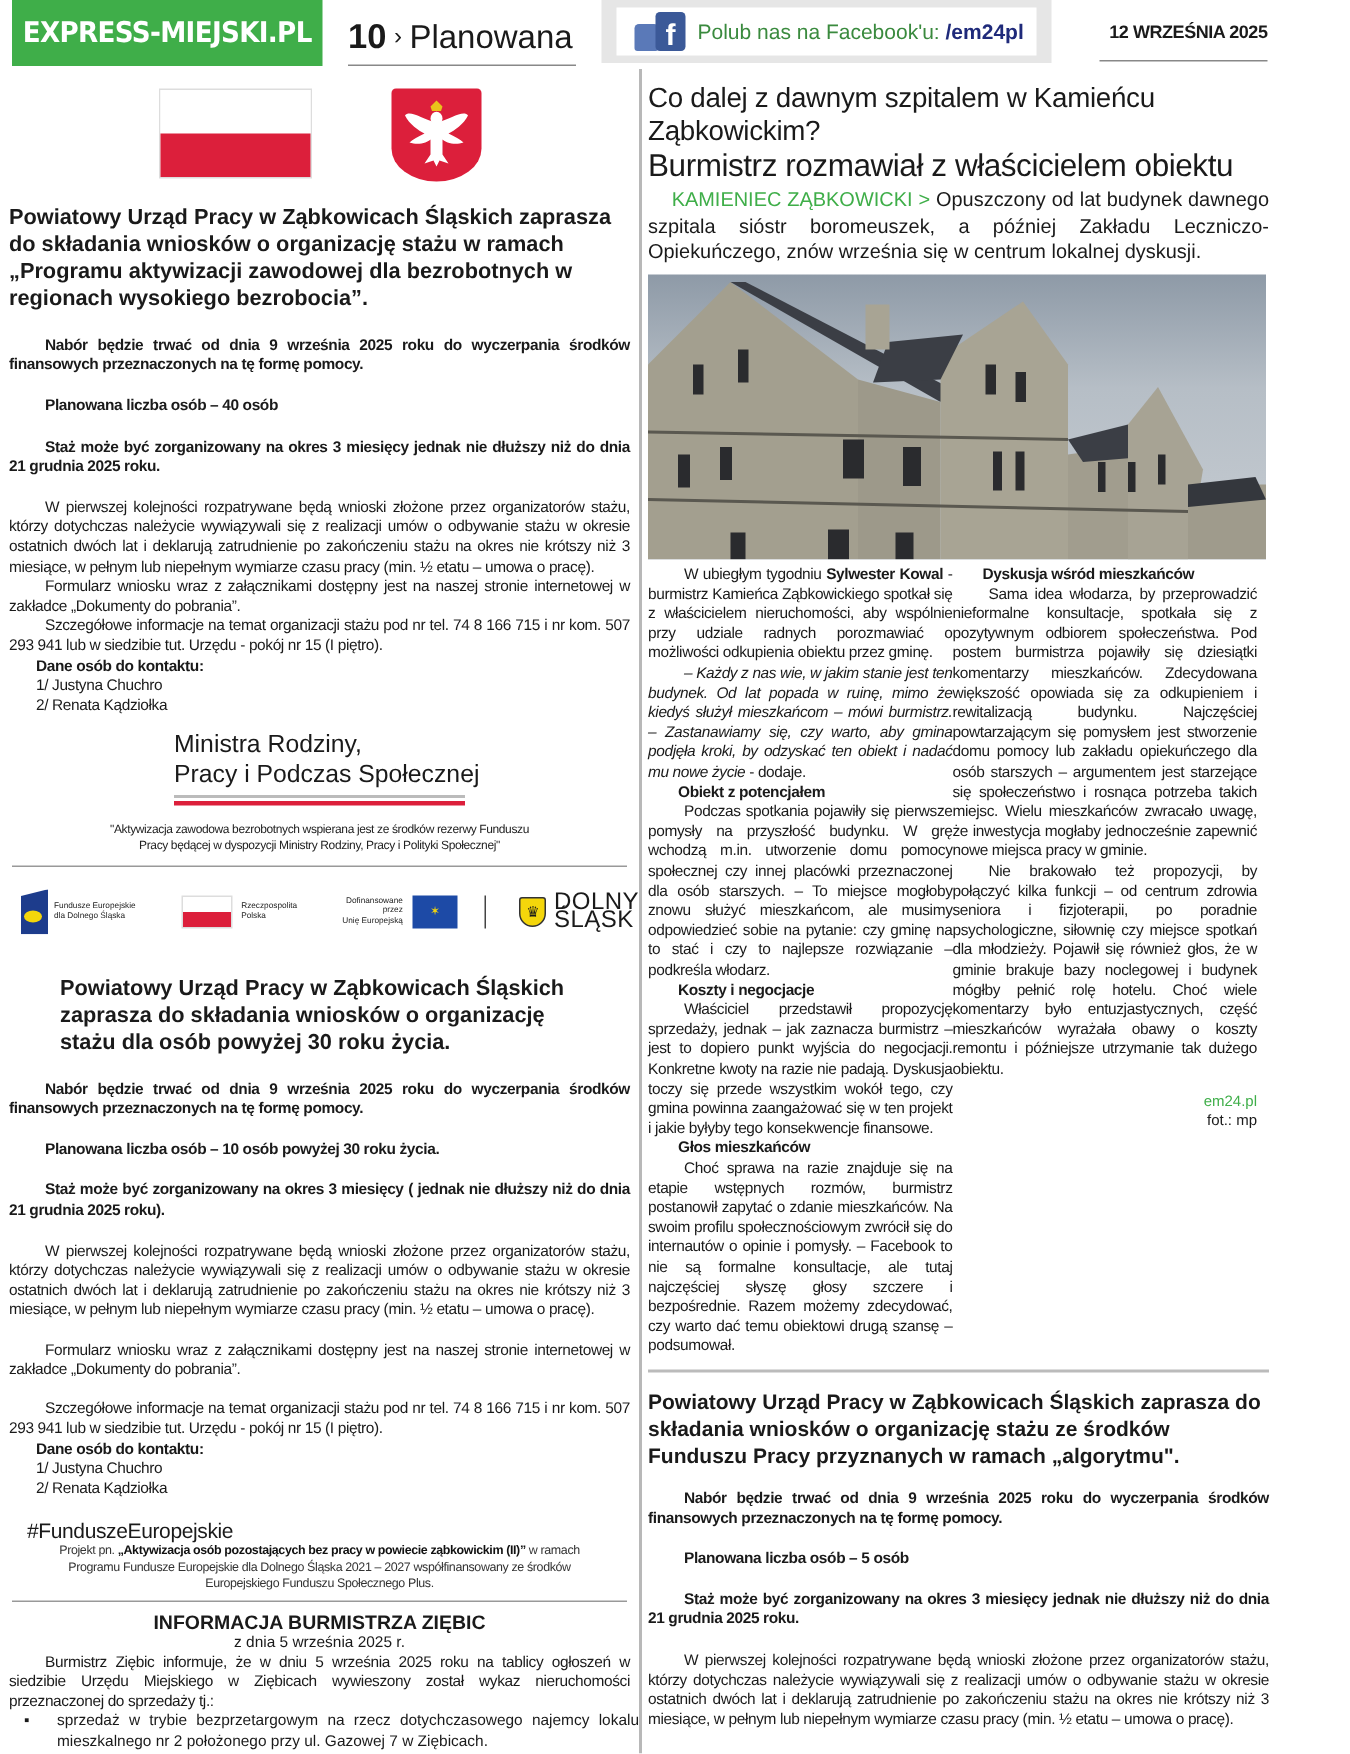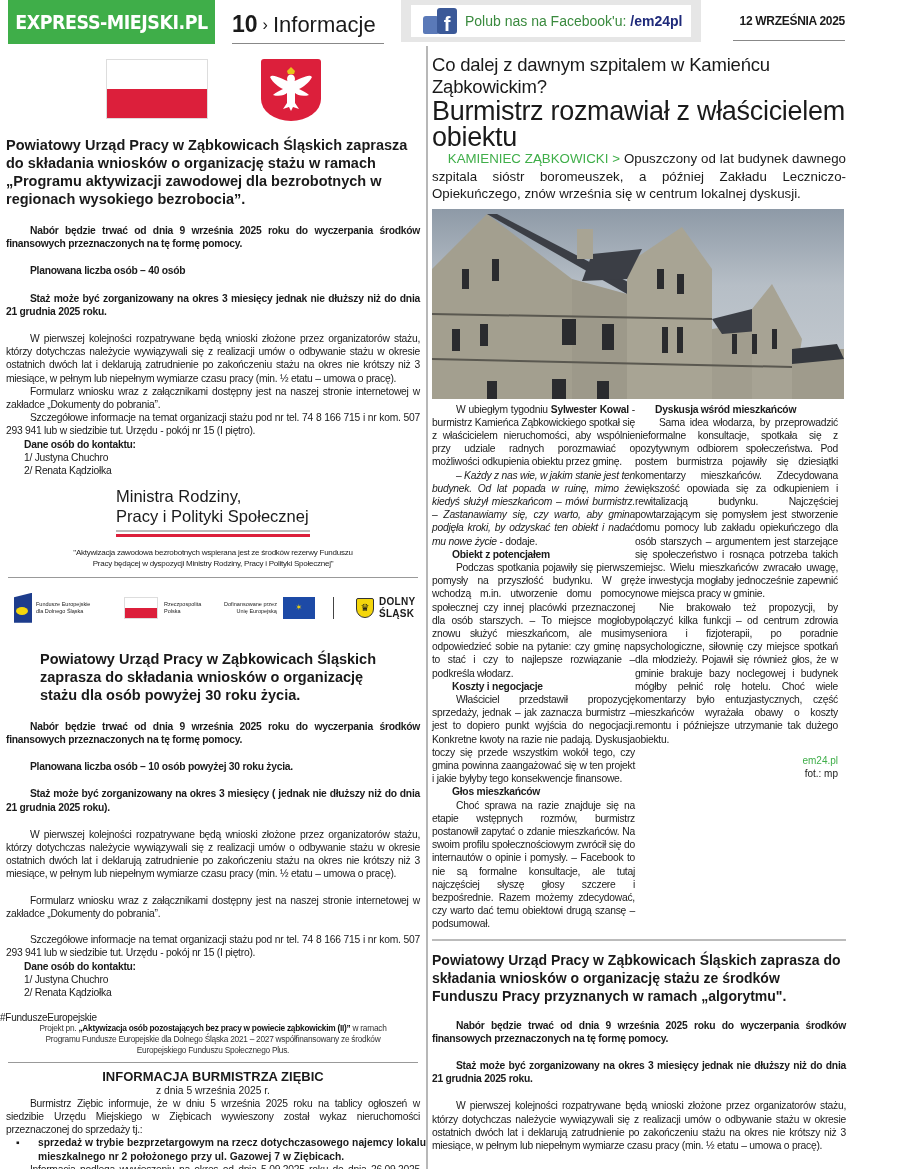--- a/index.html
+++ b/index.html
@@ -56,54 +56,54 @@
   .fe-mark::after { content: ""; position: absolute; left: 2px; top: 14px; width: 12px; height: 8px; background: #f4d60b; border-radius: 50%; }
   .logo-txt { font-size: 5.5px; line-height: 6.8px; color: #222; }
   .logo-rp { display: flex; align-items: center; gap: 6px; width: 96px; margin-left: 14px; }
   .rp-flag { width: 34px; height: 22px; border: 1px solid #ddd; }
   .rp-flag div { height: 50%; }
   .logo-ue { display: flex; align-items: center; gap: 6px; margin-left: 4px; }
   .ue-flag { width: 32px; height: 22px; background: #1d4aa6; display: flex; align-items: center; justify-content: center; color: #f4d60b; font-size: 8px; }
   .vsep { width: 1px; height: 22px; background: #444; margin: 0 22px 0 18px; }
   .logo-ds { display: flex; align-items: center; gap: 5px; }
   .ds-shield { width: 18px; height: 20px; background: #f4d60b; border-radius: 2px 2px 9px 9px; border: 1px solid #333; display:flex; align-items:center; justify-content:center; font-size: 10px; }
-  .ds-txt { font-weight: bold; font-size: 10px; line-height: 12px; letter-spacing: 0.3px; }
-
-  .hashtag { font-size: 10px; margin-top: 8px; padding-left: 0; }
+  .ds-txt { font-weight: normal; font-size: 16px; line-height: 12px; letter-spacing: 0.3px; }
+
+  .hashtag { font-size: 14px; margin-top: 8px; padding-left: 18px; }
   .project { font-size: 8.3px; line-height: 11px; text-align: center; padding: 0 22px; color: #333; }
   .info-title { font-weight: bold; font-size: 13px; text-align: center; margin-top: 4px; }
   .info-sub { font-size: 10.3px; text-align: center; line-height: 13px; }
   .bullet { display: flex; padding-left: 16px; font-weight: bold; font-size: 10.3px; line-height: 13px; }
   .bullet .dot { width: 22px; flex: none; }
 
   
   .right { position: absolute; left: 432px; top: 54px; width: 414px; }
   .headline1 { font-size: 18.5px; line-height: 22px; letter-spacing: -0.2px; }
-  .headline2 { font-size: 27px; line-height: 26px; letter-spacing: -0.3px; }
+  .headline2 { font-size: 21px; line-height: 26px; letter-spacing: -0.3px; }
   .lead { font-size: 13.3px; line-height: 17.5px; text-align: justify; text-indent: 0; }
   .lead .loc { color: #3fae49; margin-left: 0; padding-left: 0; }
   .photo { width: 412px; height: 190px; margin-top: 6px; position: relative; overflow: hidden;
            background: linear-gradient(180deg, #8e9aa7 0%, #b6bec6 40%, #c6ccd2 100%); }
   .cols { display: flex; gap: 0; margin-top: 4px; }
   .col { width: 203px; }
   .col .p { font-size: 10.3px; line-height: 13.2px; }
   .sub { font-weight: bold; font-size: 10.3px; line-height: 13.2px; padding-left: 20px; }
   .credit { text-align: right; font-size: 10px; line-height: 13px; }
   .credit.g { color: #3fae49; }
   .hr2 { height: 2px; background: #bbb; margin-top: 8px; }
 </style>
 </head>
 <body>
 
 <div class="header">
   <div class="brand">EXPRESS-MIEJSKI.PL</div>
   <div class="section">
     <span class="num">10</span>
     <span class="arrow">›</span>
-    <span>Informacje</span>
+    <span>Planowana</span>
   </div>
   <div class="fbbox">
     <div class="fbinner">
       <div class="fbicon">
         <div class="hand"></div>
           <div class="f">f</div>
       </div>
       <span class="fbtext"><span>Polub nas na Facebook'u:</span> <b>/em24pl</b></span>
     </div>
   </div>
@@ -137,21 +137,21 @@
     <p class="p ind cond">Szczegółowe informacje na temat organizacji stażu pod nr tel. 74 8 166 715  i nr kom. 507 293 941 lub w siedzibie tut. Urzędu - pokój nr 15 (I piętro).</p>
   </div>
   <div class="contact cond">
     <div class="lbl">Dane osób do kontaktu:</div>
     <div>1/ Justyna Chuchro</div>
     <div>2/ Renata Kądziołka</div>
   </div>
 
   <div style="margin-top:8px;">
     <div class="ministry">Ministra Rodziny,</div>
-    <div class="ministry">Pracy i Polityki Społecznej</div>
+    <div class="ministry">Pracy i Podczas Społecznej</div>
     <div class="mbar1"></div>
     <div class="mbar2"></div>
   </div>
   <div class="quote cond" style="padding:0 70px;">"Aktywizacja zawodowa bezrobotnych wspierana jest ze środków rezerwy Funduszu Pracy będącej w dyspozycji Ministry Rodziny, Pracy i Polityki Społecznej"</div>
   <div class="hr" style="margin-top:8px;"></div>
 
   <div class="logos">
     <div class="logo-fe">
       <div class="fe-mark"></div>
       <div class="logo-txt">
@@ -204,21 +204,21 @@
   <div class="project cond"><span>Projekt pn. </span><b style="color:#111">„Aktywizacja osób pozostających bez pracy w powiecie ząbkowickim (II)”</b><span> w ramach Programu Fundusze Europejskie dla Dolnego Śląska 2021 – 2027 współfinansowany ze środków Europejskiego Funduszu Społecznego Plus.</span></div>
   <div class="hr"></div>
 
   <div class="info-title">INFORMACJA BURMISTRZA ZIĘBIC</div>
   <div class="info-sub">z dnia 5 września 2025 r.</div>
   <div class="pad">
     <p class="p ind cond">Burmistrz Ziębic informuje, że w dniu 5 września 2025 roku na tablicy ogłoszeń  w siedzibie Urzędu Miejskiego w Ziębicach wywieszony został wykaz nieruchomości przeznaczonej do sprzedaży tj.:</p>
   </div>
   <div class="bullet">
     <span class="dot">▪</span>
-    <span class="p" style="font-weight:bold;">sprzedaż w trybie bezprzetargowym na rzecz dotychczasowego najemcy lokalu mieszkalnego nr 2 położonego przy ul. Gazowej 7 w Ziębicach.</span>
+    <span class="p" style="font-weight:normal;">sprzedaż w trybie bezprzetargowym na rzecz dotychczasowego najemcy lokalu mieszkalnego nr 2 położonego przy ul. Gazowej 7 w Ziębicach.</span>
   </div>
   <div class="pad">
     <p class="p ind cond">Informacja podlega wywieszeniu na okres od dnia 5.09.2025 roku  do dnia 26.09.2025 roku.</p>
   </div>
 
 </div>
 
 <div class="right">
   <h2 class="headline1" style="font-weight:normal;">Co dalej z dawnym szpitalem w Kamieńcu Ząbkowickim?</h2>
   <h1 class="headline2" style="font-weight:normal;">Burmistrz rozmawiał z właścicielem obiektu</h1>
@@ -277,18 +277,19 @@
       <p class="p ind cond">Nie brakowało też propozycji, by połączyć kilka funkcji – od centrum zdrowia seniora i fizjoterapii, po poradnie psychologiczne, siłownię czy miejsce spotkań dla młodzieży. Pojawił się również głos, że w gminie brakuje bazy noclegowej i budynek mógłby pełnić rolę hotelu. Choć wiele komentarzy było entuzjastycznych, część mieszkańców wyrażała obawy o koszty remontu i późniejsze utrzymanie tak dużego obiektu.</p>
       <div class="credit g" style="margin-top:8px;">em24.pl</div>
       <div class="credit">fot.: mp</div>
     </div>
   </div>
   <div class="hr2"></div>
 
   <div class="notice-title" style="margin-top:10px;font-size:14px;">Powiatowy Urząd Pracy w Ząbkowicach Śląskich zaprasza do składania wniosków o organizację stażu ze środków Funduszu Pracy przyznanych w ramach „algorytmu".</div>
   <div style="margin-top:14px;">
     <p class="p ind b cond">Nabór będzie trwać od dnia 9 września 2025 roku do wyczerpania środków finansowych przeznaczonych na tę formę pomocy.</p>
+    <p class="p ind b cond" style="margin-top:14px;">Planowana liczba osób – 5 osób</p>
     <p class="p ind b cond" style="margin-top:14px;">Staż może być zorganizowany na okres 3 miesięcy jednak nie dłuższy niż do dnia 21 grudnia 2025 roku.</p>
     <p class="p ind cond" style="margin-top:14px;">W pierwszej kolejności rozpatrywane będą wnioski złożone przez organizatorów stażu, którzy dotychczas należycie wywiązywali się z realizacji umów o odbywanie stażu w okresie ostatnich dwóch lat  i deklarują zatrudnienie po zakończeniu stażu na okres nie krótszy niż 3 miesiące, w pełnym lub niepełnym wymiarze czasu pracy (min. ½ etatu – umowa o pracę).</p>
 
   </div>
 
 </div>
 
 </body></html>

